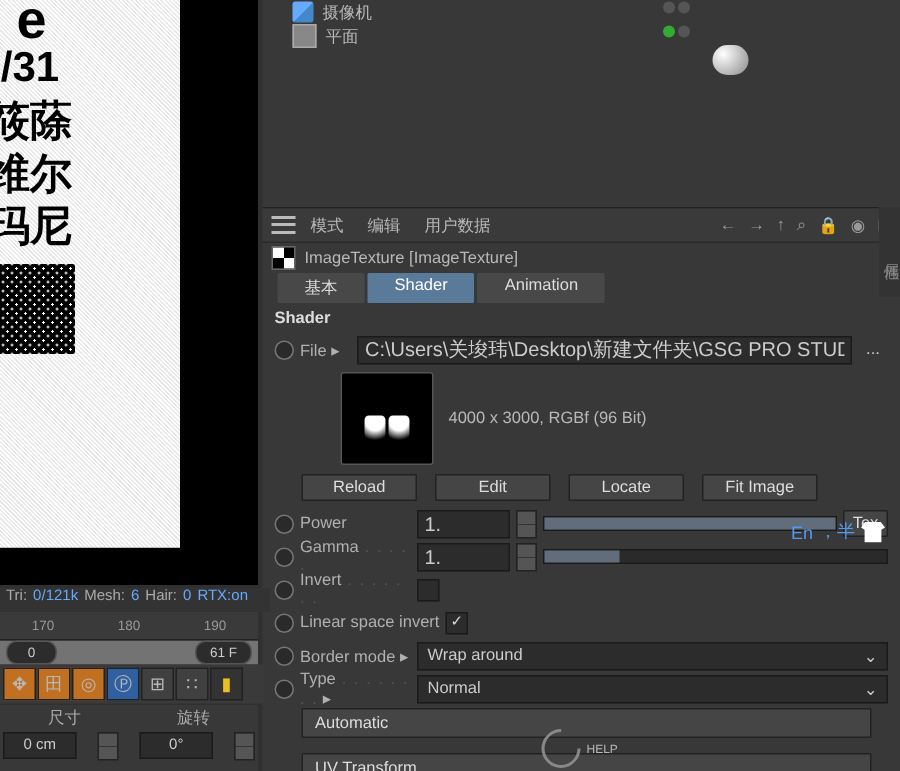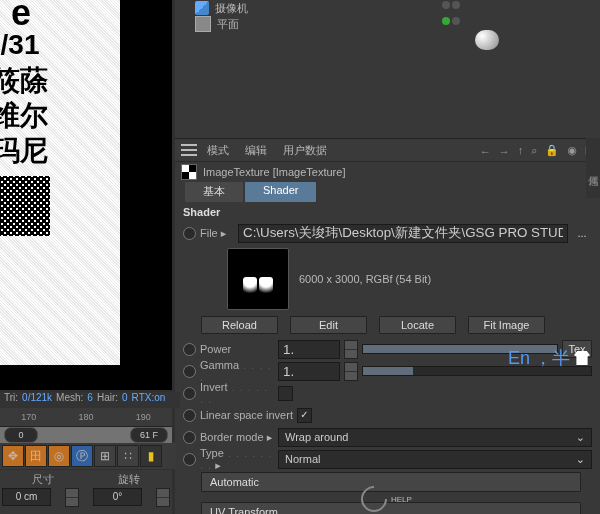--- a/index.html
+++ b/index.html
@@ -57,21 +57,21 @@
 .tb-orange{background:#c07020}
 .tb-blue{background:#3060a0}
 .tb-film{background:#333;color:#e8c020}
 .coords{position:absolute;left:0;top:470px;width:172px;height:44px;background:#383838}
 .coord-labels{display:flex;height:18px}
 .coord-labels div{flex:1;text-align:center;line-height:18px;color:#aaa}
 .coord-row{display:flex;height:18px;gap:14px;padding:0 2px}
 .coord-field{flex:1;background:#2c2c2c;border:1px solid #1a1a1a;color:#ccc;text-align:center;font-size:10px;line-height:16px}
 .help-corner{position:absolute;left:186px;bottom:2px;width:60px;height:28px;display:flex;align-items:center;gap:4px}
 .help-swirl{width:22px;height:22px;border:2px solid #888;border-radius:50%;border-top-color:transparent;transform:rotate(45deg)}
-.ime{position:absolute;right:10px;top:346px;color:#59e;font-size:18px;display:flex;align-items:center;gap:4px}
+.ime{position:absolute;right:10px;top:346px;color:#59e;font-size:12px;display:flex;align-items:center;gap:4px}
 .ime .shirt{width:16px;height:14px;background:#fff;clip-path:polygon(20% 0,80% 0,100% 30%,85% 40%,85% 100%,15% 100%,15% 40%,0 30%)}
 .right-strip{position:absolute;right:0;top:138px;width:14px;height:60px;background:#333;writing-mode:vertical-rl;font-size:10px;color:#888;text-align:center}
 .ellipsis-btn{width:20px;text-align:center;color:#ccc;cursor:pointer}
 </style>
 </head>
 <body>
 
 <div class="vp">
   <div class="vp-canvas">
     <div class="big">e</div>
@@ -119,36 +119,37 @@
       <span>⊞</span>
     </span>
   </div>
   <div class="obj-title">
     <span class="chk-ico"></span>
     <span>ImageTexture [ImageTexture]</span>
   </div>
   <div class="tabs">
     <div class="tab">基本</div>
     <div class="tab active">Shader</div>
+    <div class="tab">Animation</div>
   </div>
   <div class="section-hdr">Shader</div>
 
   <div class="row">
     <span class="radio"></span>
     <span class="label" style="width:34px"><span>File</span> <span>▸</span></span>
     <input class="input-text" value="C:\Users\关埈玮\Desktop\新建文件夹\GSG PRO STUDIOS METAL 001.exr" style="">
     <span class="ellipsis-btn">...</span>
   </div>
 
   <div style="display:flex;padding:4px 8px 2px 26px;gap:10px;align-items:center">
     <div class="preview">
       <div class="light"></div>
         <div class="light"></div>
     </div>
-    <span>6000 x 3000, RGBf (54 Bit)</span>
+    <span>4000 x 3000, RGBf (96 Bit)</span>
   </div>
 
   <div class="btn-row">
     <div class="btn">Reload</div>
     <div class="btn">Edit</div>
     <div class="btn">Locate</div>
     <div class="btn">Fit Image</div>
   </div>
 
   <div class="row">

